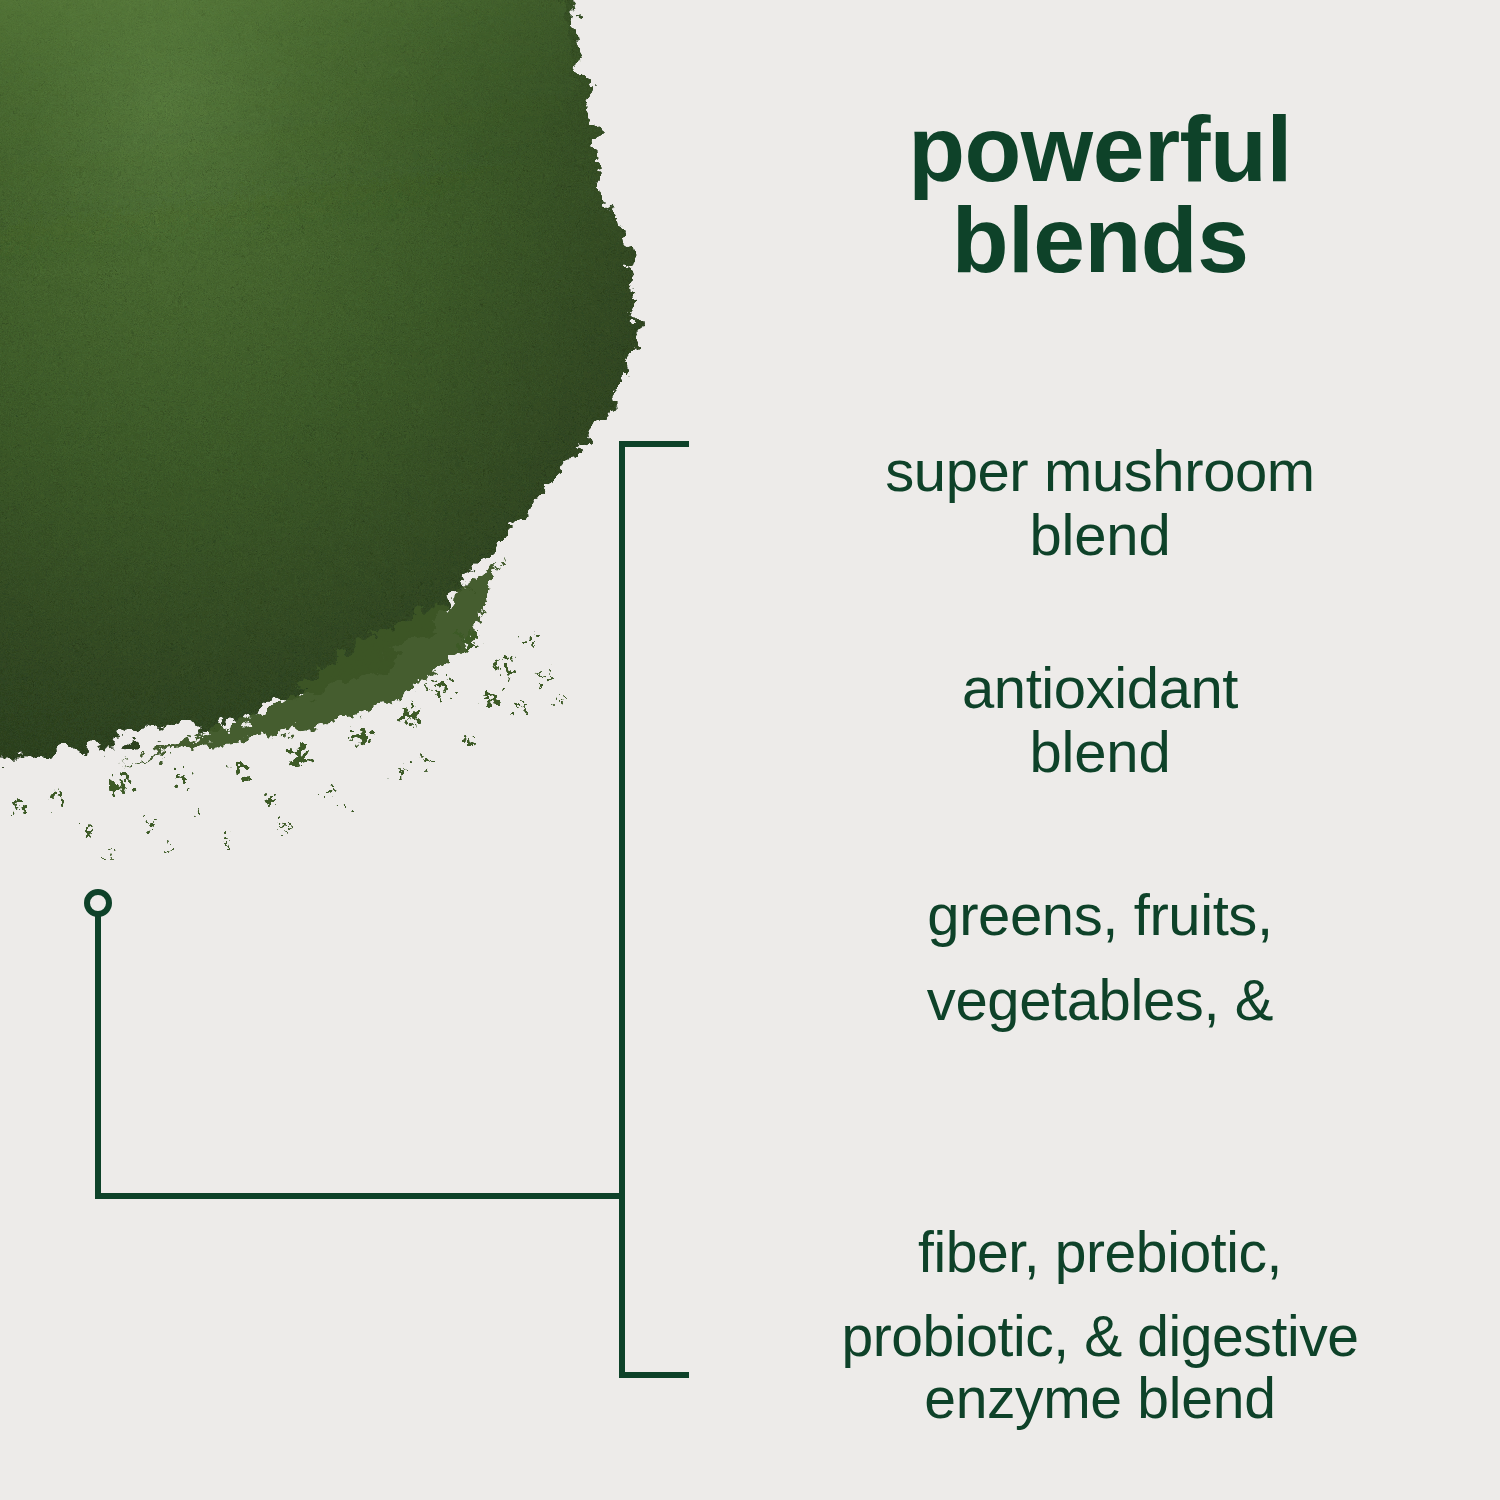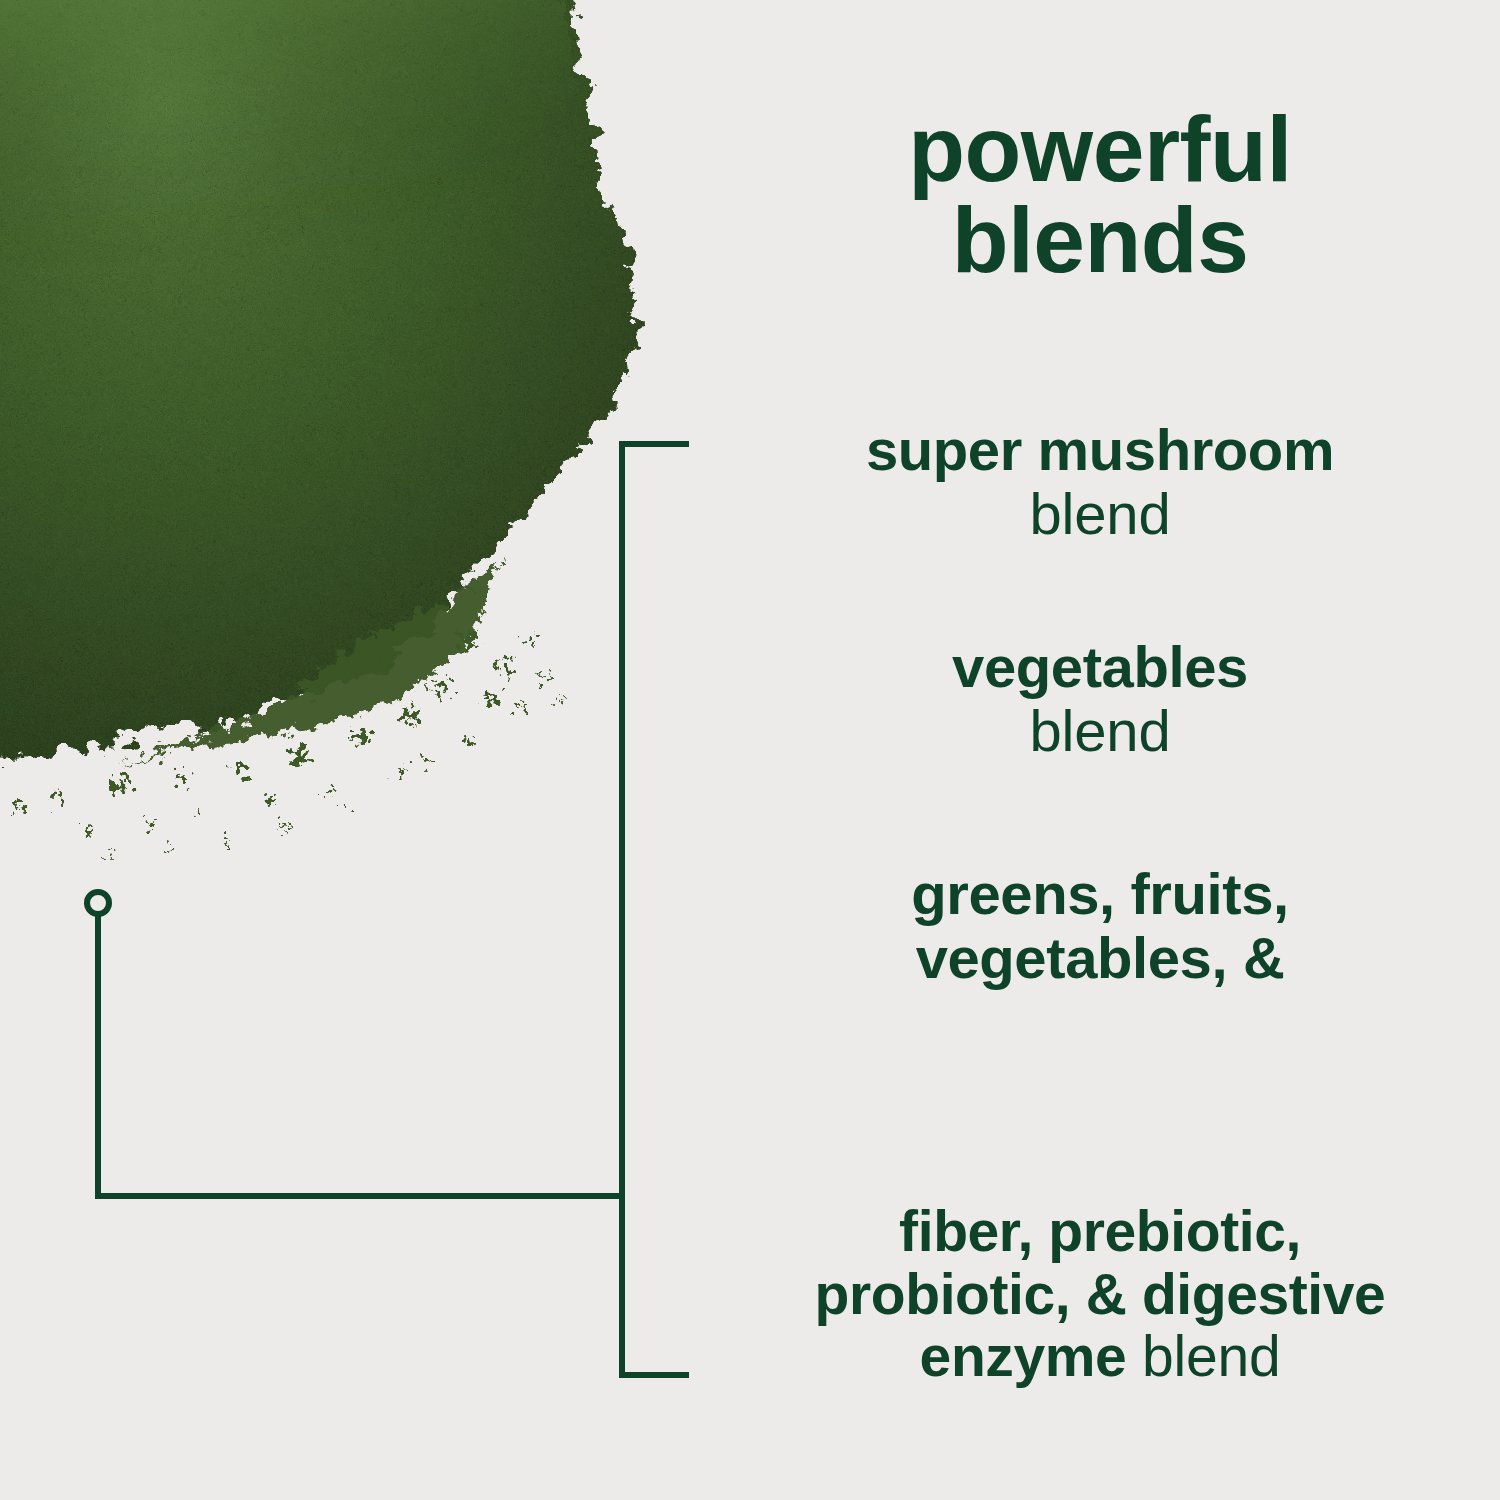--- a/index.html
+++ b/index.html
@@ -78,22 +78,23 @@
 
   .blend-item {
     position: absolute;
     width: 800px;
     text-align: center;
     color: #0e4229;
     line-height: 1.10;
   }
   .blend-item .strong {
     font-size: 58px;
-    font-weight: 700;
+    font-weight: 400;
     letter-spacing: -0.4px;
+    margin-top: 21px;
   }
   .blend-item .light {
     font-size: 58px;
     font-weight: 300;
     letter-spacing: -0.2px;
   }
   .blend-item .line { display: block; }
 
   #blend-1 { top: 418px; }
   #blend-2 { top: 635px; }
@@ -217,21 +218,21 @@
       <span class="heading-line1">powerful</span>
       <span class="heading-line2">blends</span>
     </div>
 
     <div class="blend-item" id="blend-1">
       <span class="line strong">super mushroom</span>
       <span class="line light">blend</span>
     </div>
 
     <div class="blend-item" id="blend-2">
-      <span class="line strong">vegetables</span>
+      <span class="line strong">antioxidant</span>
       <span class="line light">blend</span>
     </div>
 
     <div class="blend-item" id="blend-3">
       <span class="line strong">greens, fruits,</span>
       <span class="line strong">vegetables, &amp;</span>
     </div>
 
     <div class="blend-item" id="blend-4">
       <span class="line strong">fiber, prebiotic,</span>

